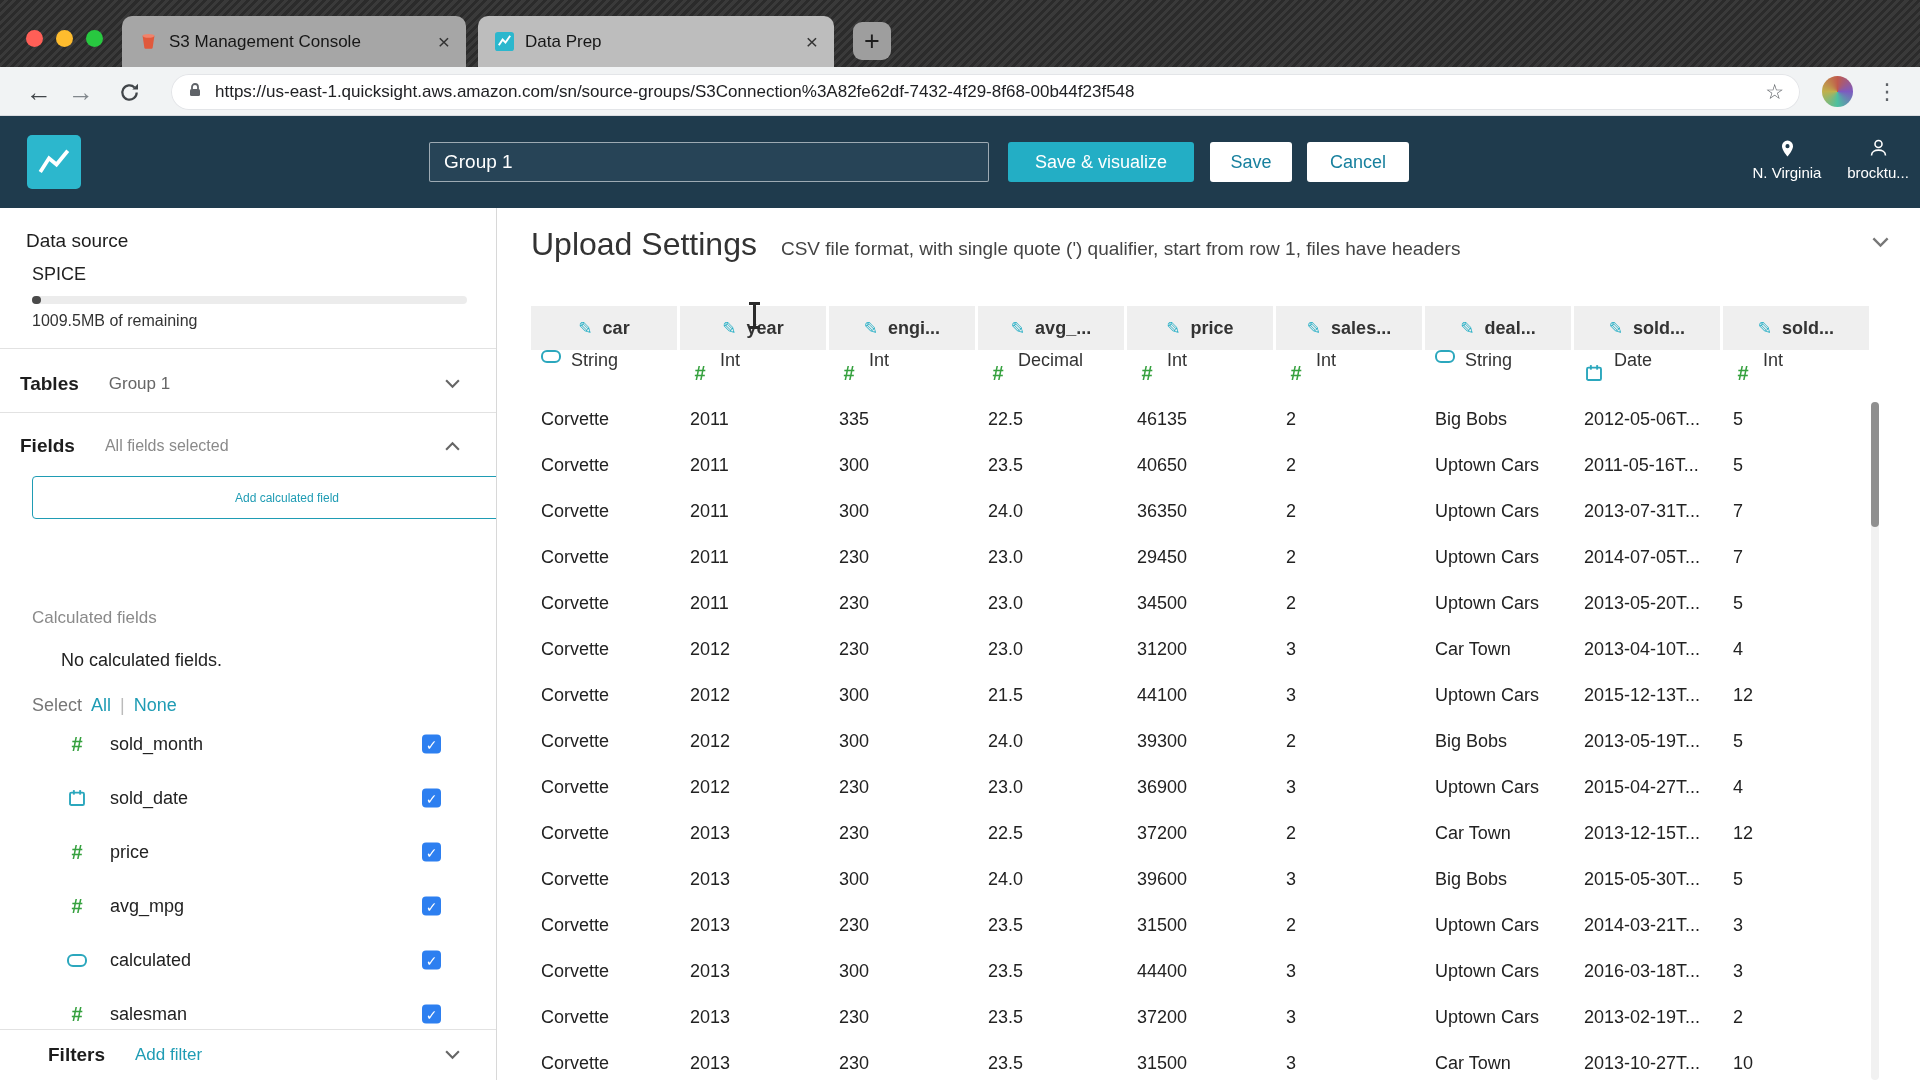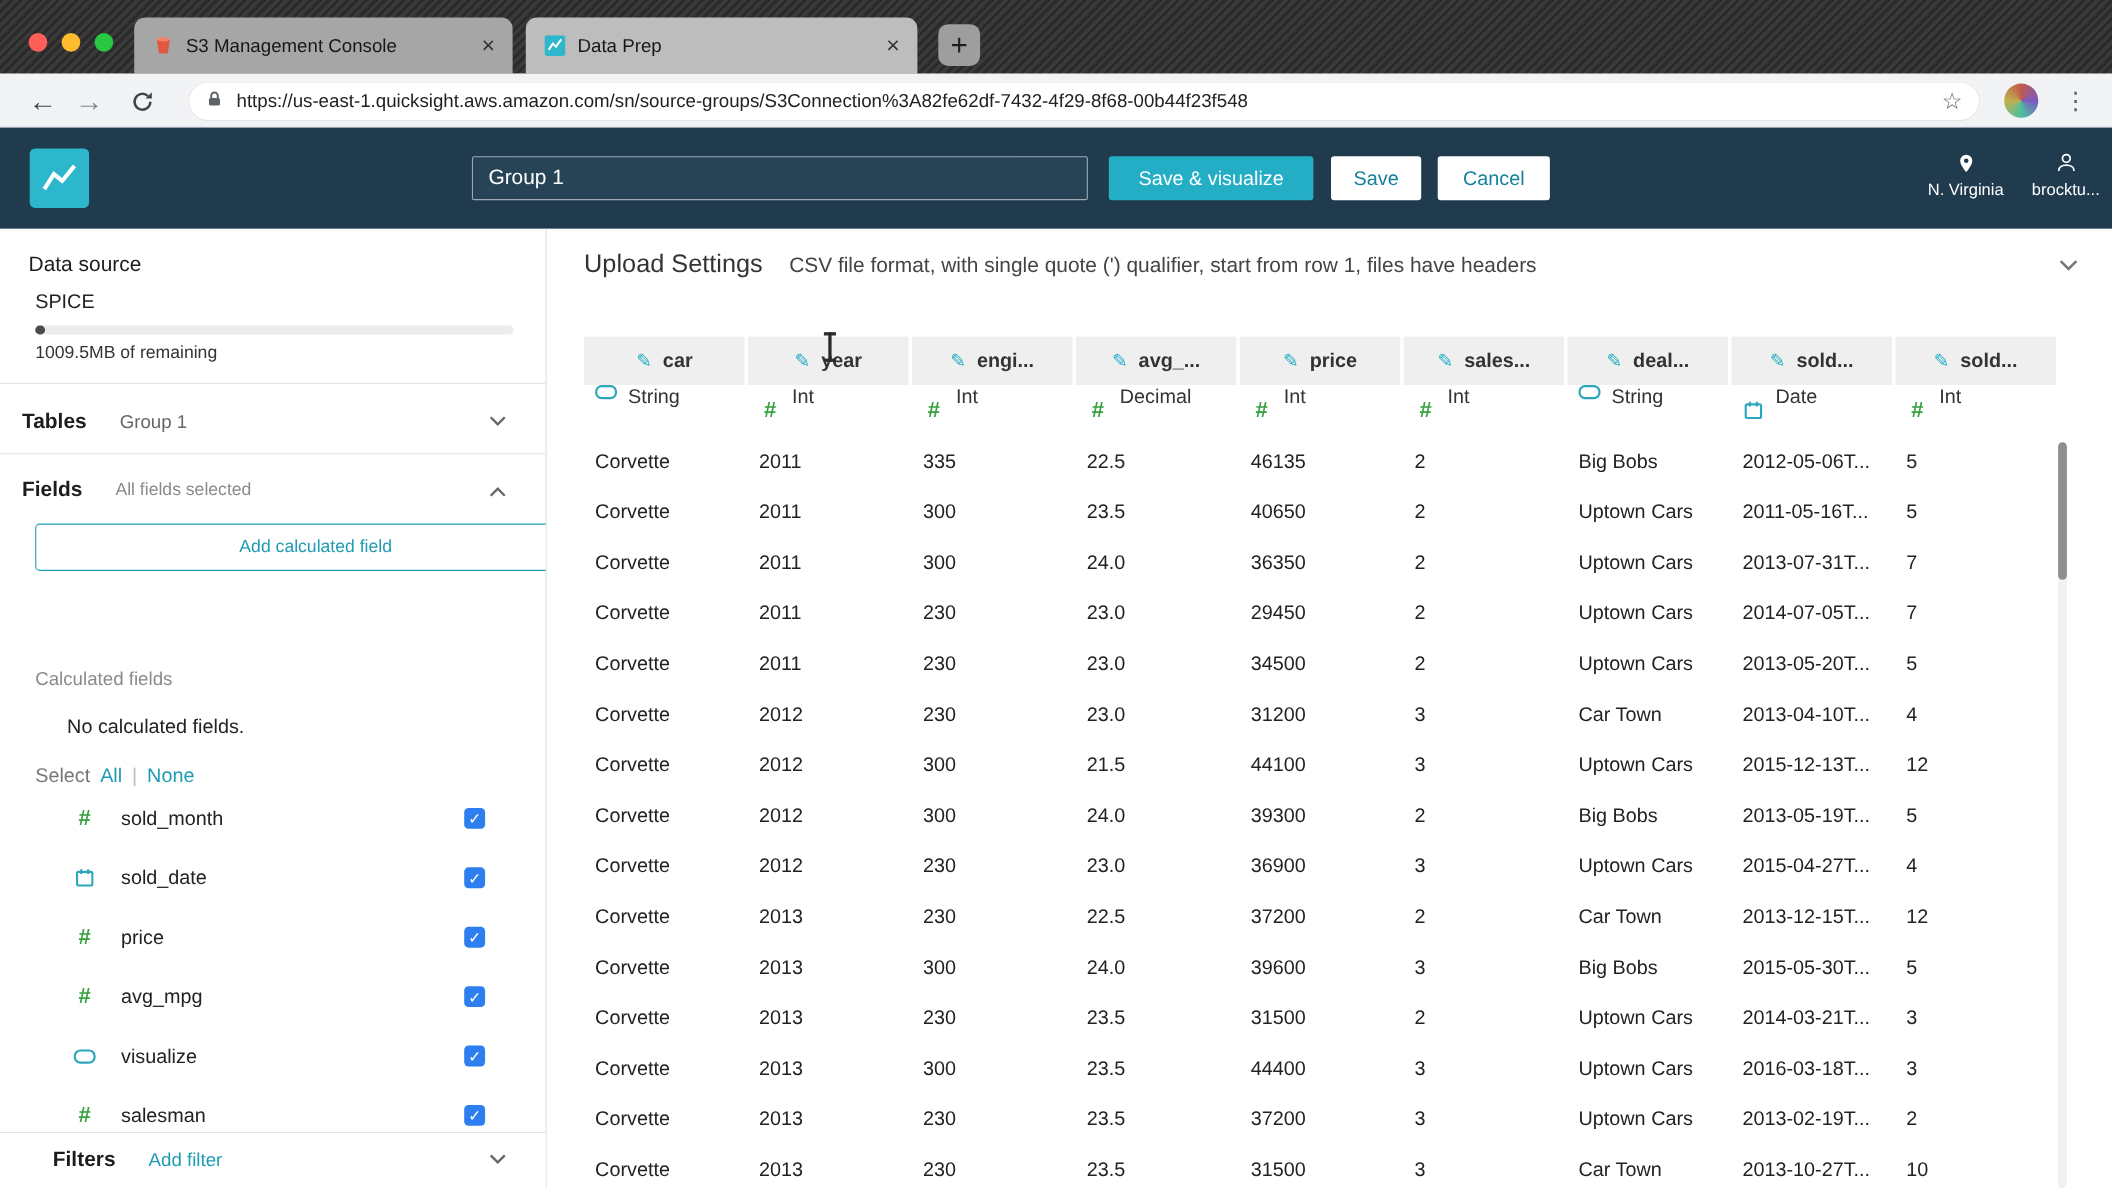--- a/index.html
+++ b/index.html
@@ -63,21 +63,21 @@
   .spice-fill{width:9px;height:8px;background:#4a4a4a;border-radius:4px}
   .spice-remaining{position:absolute;left:32px;top:104px;font-size:16px;color:#333}
   .sb-div{position:absolute;left:0;width:497px;height:1px;background:#e2e2e2}
   .sec-row{position:absolute;left:0;width:497px;display:flex;align-items:center;padding-left:20px;cursor:pointer}
   .sec-title{font-size:19px;font-weight:bold;color:#1d1d1d}
   .sec-sub{font-size:17px;color:#666;margin-left:30px}
   .sec-sub.dim{font-size:16px;color:#8a8a8a}
   .chev{position:absolute;right:36px;top:50%;transform:translateY(-50%)}
   .chev.up{transform:translateY(-50%) rotate(180deg)}
   .add-calc{position:absolute;left:32px;top:268px;width:510px;height:43px;background:#fff;
-    border:1px solid #1f9cb4;border-radius:4px;color:#1f9cb4;font-size:16px;
+    border:1px solid #1f9cb4;border-radius:4px;color:#1f9cb4;font-size:12px;
     font-family:"Liberation Sans",sans-serif;cursor:pointer}
   .search-wrap{position:absolute;left:32px;top:330px;width:435px;height:40px}
   .search-input{width:100%;height:100%;border:1px solid #b9b9b9;border-radius:4px;padding:0 44px 0 14px;
     font-size:18px;color:#333;font-family:"Liberation Sans",sans-serif;outline:none}
   .search-input::placeholder{color:#8a8a8a}
   .search-icon{position:absolute;right:12px;top:8px}
   .calc-label{position:absolute;left:32px;top:400px;font-size:17px;color:#8a8a8a}
   .no-calc{position:absolute;left:61px;top:442px;font-size:18px;color:#222}
   .select-row{position:absolute;left:32px;top:487px;font-size:18px;display:flex;gap:9px;align-items:center}
   .select-word{color:#777}
@@ -93,21 +93,21 @@
   .cbx{position:absolute;right:56px;top:50%;transform:translateY(-50%);width:19px;height:19px;
     border-radius:4px;background:#2d7ff0;color:#fff;font-size:14px;display:flex;
     align-items:center;justify-content:center;cursor:pointer}
   .filters-row{position:absolute;left:0;top:821px;width:497px;height:51px;border-top:1px solid #e2e2e2;
     display:flex;align-items:center;padding-left:48px;background:#fff}
   .add-filter{font-size:17px;color:#1f9cb4;margin-left:30px;cursor:pointer}
 
   
   .main{position:absolute;left:497px;top:208px;width:1423px;height:872px;overflow:hidden;background:#fff}
   .upload-head{position:absolute;left:34px;top:18px;display:flex;align-items:baseline;gap:24px}
-  .upload-title{font-size:23px;color:#333;font-weight:500}
+  .upload-title{font-size:32px;color:#333;font-weight:500}
   .upload-sub{font-size:19px;color:#444}
   .main-chev{position:absolute;right:30px;top:26px;cursor:pointer}
 
   .grid{position:absolute;left:34px;top:98px;width:1340px}
   .grid-row{display:grid;grid-template-columns:repeat(9,146px);column-gap:3px}
   .hcell{height:44px;background:#efefef;display:flex;align-items:center;justify-content:center;
     gap:10px;font-weight:bold;font-size:18px;color:#333;cursor:pointer}
   .pencil{color:#23aec5;font-size:17px;font-weight:normal;cursor:pointer}
   .tcell{height:46px;display:flex;gap:10px;padding-left:10px;
     font-size:18px;color:#333;cursor:pointer}
@@ -275,21 +275,21 @@
         <span class="fname">price</span>
         <span class="cbx">✓</span>
       </div>
       <div class="field-row">
         <span class="fi int">#</span>
         <span class="fname">avg_mpg</span>
         <span class="cbx">✓</span>
       </div>
       <div class="field-row">
         <span class="fi str"></span>
-        <span class="fname">visualize</span>
+        <span class="fname">calculated</span>
         <span class="cbx">✓</span>
       </div>
       <div class="field-row">
         <span class="fi int">#</span>
         <span class="fname">salesman</span>
         <span class="cbx">✓</span>
       </div>
     </div>
 
   <div class="filters-row">

